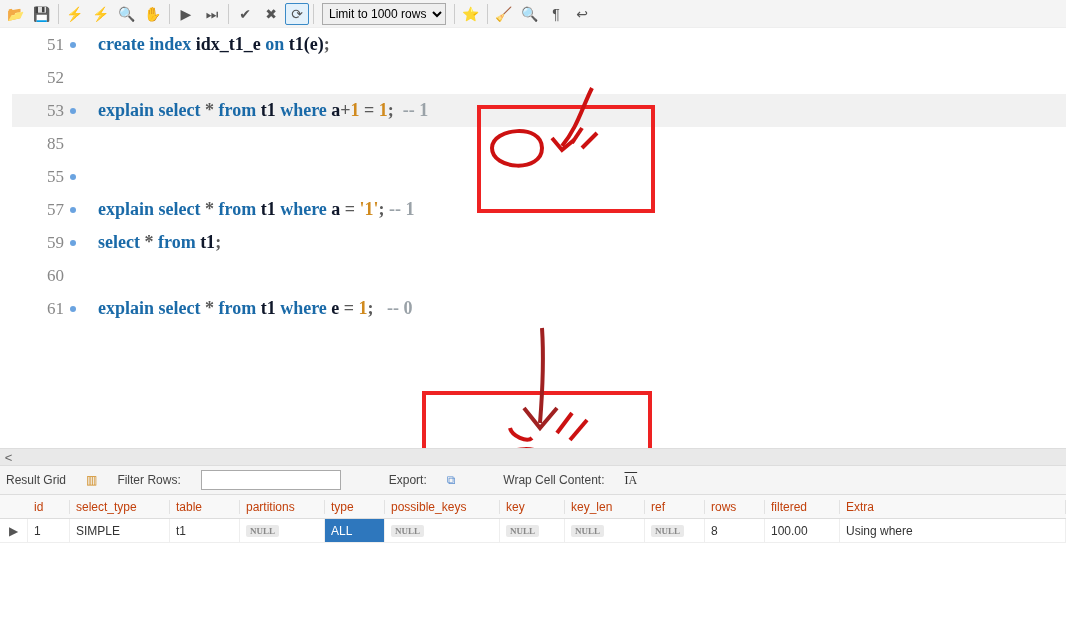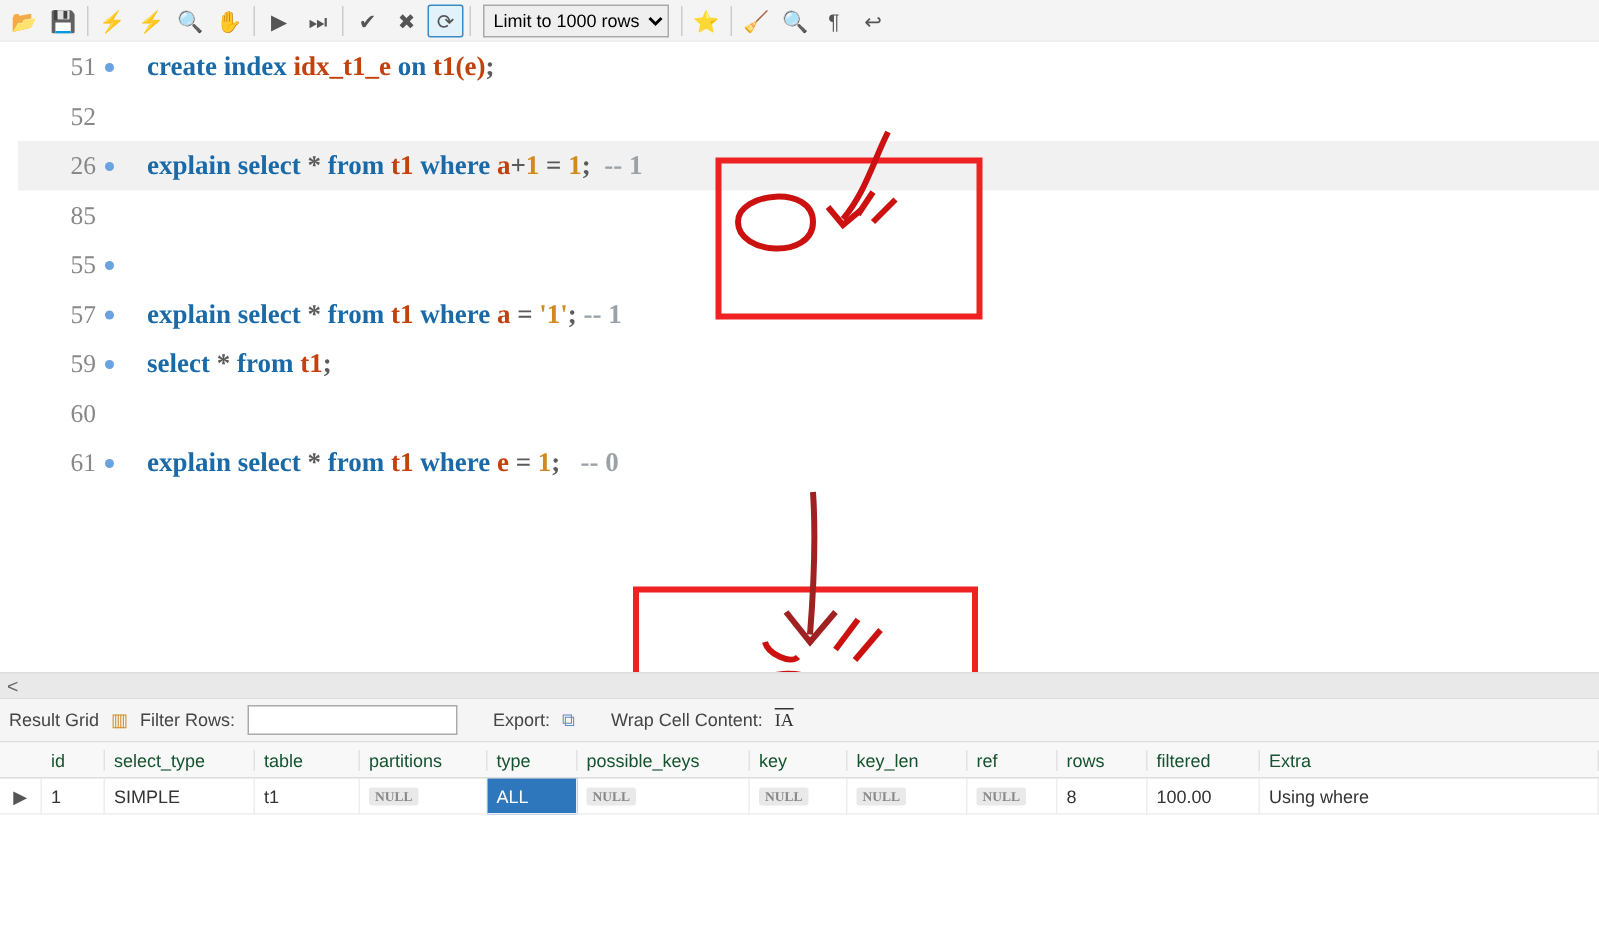--- a/index.html
+++ b/index.html
@@ -69,58 +69,58 @@
     content:"";
     position:absolute;
     right:-4px; top:50%;
     width:6px;height:6px;
     background:#6aa3e0;
     border-radius:50%;
     transform:translateY(-50%);
   }
   .code { white-space: pre; padding-left: 26px; }
   .kw  { color:#1a6aa8; font-weight:bold; }
-  .id  { color:#c2410c; font-weight:bold; }
+  .id  { color:#0f172a; font-weight:bold; }
   .op  { color:#5a5a5a; font-weight:bold; }
   .num { color:#d08a1e; font-weight:bold; }
   .str { color:#d08a1e; font-weight:bold; }
   .cm  { color:#9aa2a8; font-weight:bold; }
   .hscroll {
     height: 17px;
     background:#e9e9e9;
     border-top:1px solid #ddd;
     display:flex; align-items:center;
   }
   .hscroll .lt { width:17px; text-align:center; color:#666; }
   
   .resbar {
     height: 30px;
     background:#f5f5f5;
     border-top:1px solid #ddd;
     border-bottom:1px solid #ddd;
     display:flex; align-items:center;
-    gap:8px;
+    gap:20px;
     padding: 0 6px;
     font-size: 12px;
   }
   .resbar .lbl { color:#444; }
   .resbar input.filter { width:140px; height:20px; border:1px solid #aaa; }
   
   .grid { font-size: 12px; }
   .gridhead, .gridrow {
     display:grid;
     grid-template-columns: 28px 42px 100px 70px 85px 60px 115px 65px 80px 60px 60px 75px 1fr;
     align-items:center;
     height: 24px;
   }
   .gridhead { background:#f8f8f8; border-bottom:1px solid #ddd; }
   .gridhead > div {
     padding: 0 6px;
     border-right:1px solid #e2e2e2;
-    color:#14532d;
+    color:#c2410c;
     white-space:nowrap; overflow:hidden;
   }
   .gridrow > div {
     padding: 0 6px;
     border-right:1px solid #eee;
     border-bottom:1px solid #eee;
     height:100%;
     display:flex; align-items:center;
     white-space:nowrap;
   }
@@ -181,21 +181,21 @@
   <div id="editor-lines">
       <div class="line">
         <div class="gutter dot">51</div>
         <div class="code"><span class="kw">create</span> <span class="kw">index</span> <span class="id">idx_t1_e</span> <span class="kw">on</span> <span class="id">t1(e)</span><span class="op">;</span></div>
       </div>
       <div class="line">
         <div class="gutter">52</div>
         <div class="code"></div>
       </div>
       <div class="line hl">
-        <div class="gutter dot">26</div>
+        <div class="gutter dot">53</div>
         <div class="code"><span class="kw">explain</span> <span class="kw">select</span> <span class="op">*</span> <span class="kw">from</span> <span class="id">t1</span> <span class="kw">where</span> <span class="id">a</span><span class="op">+</span><span class="num">1</span> <span class="op">=</span> <span class="num">1</span><span class="op">;</span>  <span class="cm">-- 1</span></div>
       </div>
       <div class="line">
         <div class="gutter">85</div>
         <div class="code"></div>
       </div>
       <div class="line">
         <div class="gutter dot">55</div>
       </div>
       <div class="line">

